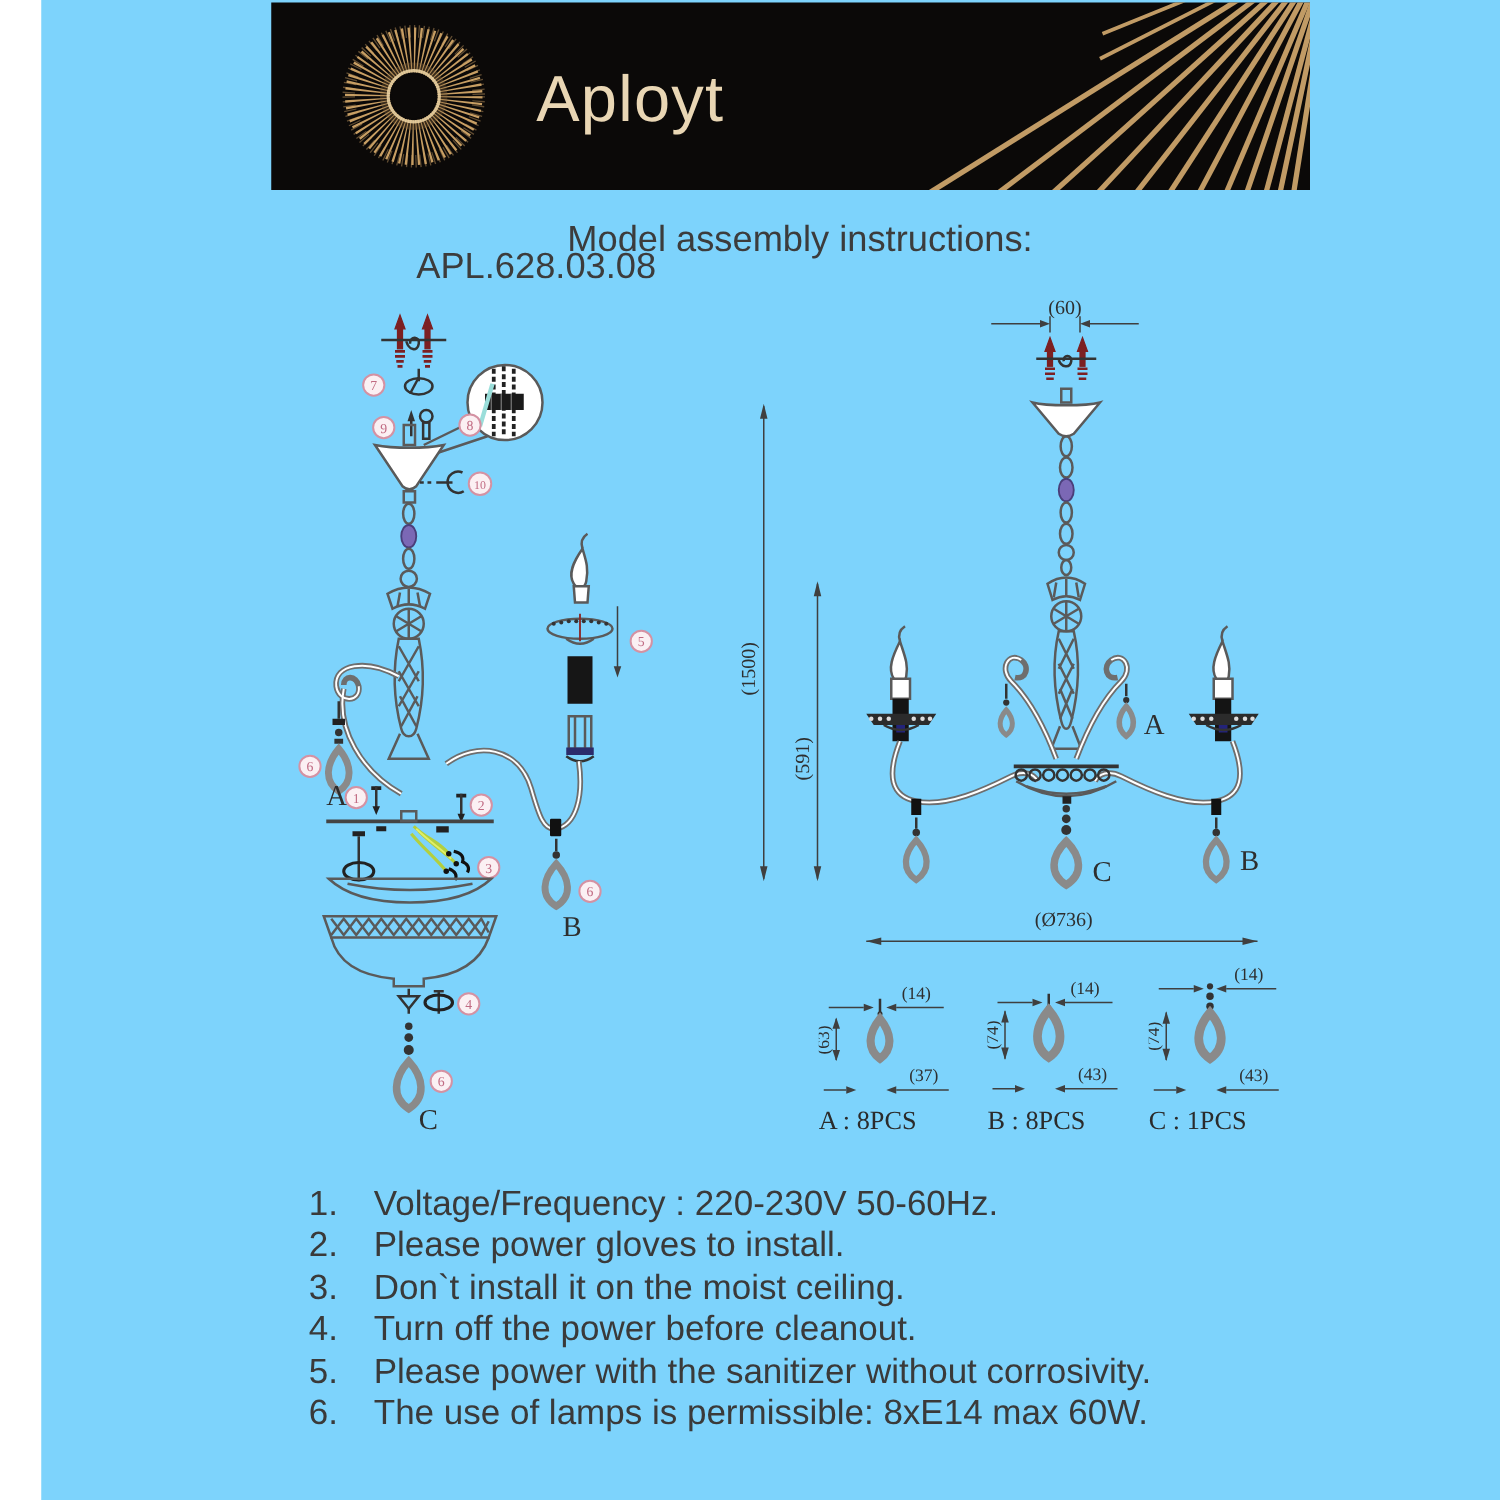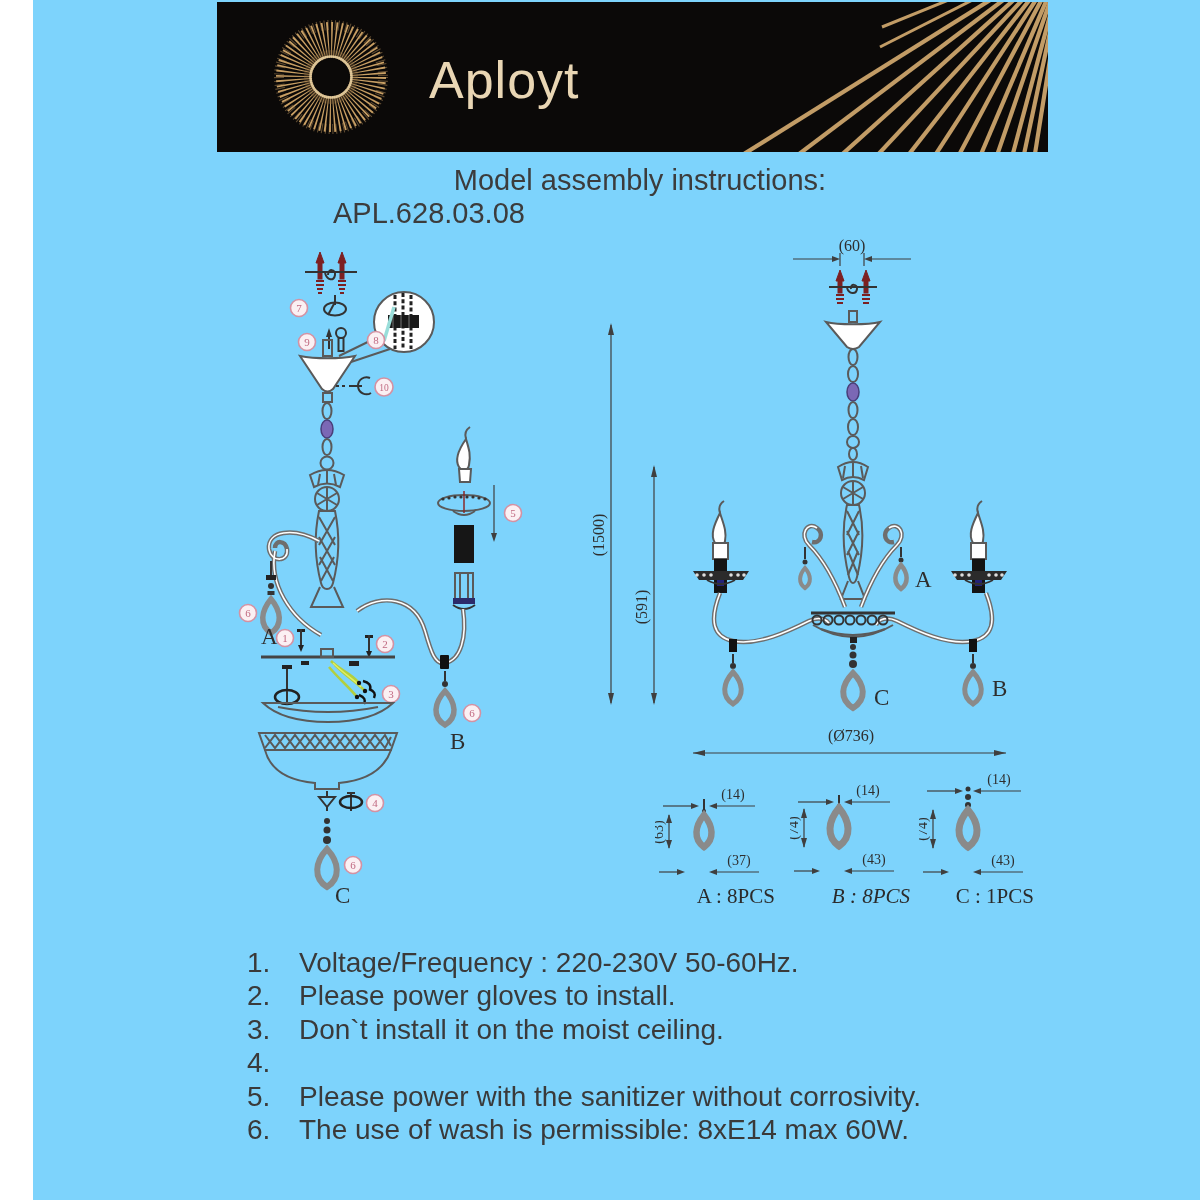--- a/index.html
+++ b/index.html
@@ -2,27 +2,27 @@
 <html><head>
 <meta charset="utf-8">
 <style>
   html,body{margin:0;padding:0;background:#fff;}
   .page{position:relative;width:1200px;height:1200px;background:#7dd3fc;
         font-family:"Liberation Sans",sans-serif;overflow:hidden;margin-left:33px;}
   .banner{position:absolute;left:184px;top:2px;width:831px;height:150px;background:#0b0908;}
   .banner svg{position:absolute;left:0;top:0;}
   .brand{position:absolute;left:212px;top:52px;font-size:52px;line-height:1;
          color:#e9d6b4;letter-spacing:1px;font-weight:400;}
-  .title-line1{position:absolute;left:300px;top:164px;width:614px;text-align:center;
+  .title-line1{position:absolute;left:300px;top:176px;width:614px;text-align:center;
                font-size:29px;color:#3c3c3c;}
   .title-line2{position:absolute;left:300px;top:197px;width:614px;text-align:left;
                font-size:29px;color:#3c3c3c;}
   svg.fig{position:absolute;}
   .spec-caption{position:absolute;font-family:"Liberation Serif",serif;font-size:21px;
-                color:#2b2b2b;text-align:right;width:120px;}
+                color:#2b2b2b;text-align:left;width:120px;}
   .instructions{position:absolute;left:214px;top:946px;margin:0;padding:0;list-style:none;
                 font-size:28px;color:#3a3a3a;}
   .instructions li{display:flex;line-height:33.4px;}
   .instructions .num{width:52px;flex:none;}
   
   .ln{stroke:#5a5a5a;fill:none;stroke-width:2;}
   .lnf{stroke:#5a5a5a;fill:#ffffff;stroke-width:2;}
   .dk{stroke:#333;fill:none;stroke-width:2;}
   .callout circle{fill:#fbf0f3;stroke:#d492a3;stroke-width:1.6;}
   .callout text{fill:#c06a82;font-size:11px;font-family:"Liberation Serif",serif;
@@ -497,21 +497,21 @@
       <text class="dimtxt-s" transform="translate(8,46) rotate(-90)">(74)</text>
     </g>
     <g>
       <text class="dimtxt-s" x="84" y="82">(43)</text>
       <line class="dim" x1="4" y1="89" x2="22" y2="89"></line>
         <polygon class="dimhead" points="22,86 22,92 30,89"></polygon>
       <line class="dim" x1="104" y1="89" x2="62" y2="89"></line>
         <polygon class="dimhead" points="62,86 62,92 54,89"></polygon>
     </g>
   </svg>
-  <div class="spec-caption" style="left:757px;top:884px;font-style:italic;">B : 8PCS</div>
+  <div class="spec-caption" style="left:757px;top:884px;">B : 8PCS</div>
 
   <svg class="fig" style="left:886px;top:772px;" width="120" height="114" viewBox="0 0 120 114">
     <g>
       <text class="dimtxt-s" x="80" y="12">(14)</text>
       <line class="dim" x1="8" y1="19" x2="36" y2="19"></line>
         <polygon class="dimhead" points="36,16 36,22 44,19"></polygon>
       <line class="dim" x1="102" y1="19" x2="62" y2="19"></line>
         <polygon class="dimhead" points="62,16 62,22 54,19"></polygon>
     </g>
     <circle cx="49" cy="17" r="2.5" fill="#333"></circle>
@@ -542,24 +542,25 @@
     <li>
       <span class="num">2.</span>
       <span>Please power gloves to install.</span>
     </li>
     <li>
       <span class="num">3.</span>
       <span>Don`t install it on the moist ceiling.</span>
     </li>
     <li>
       <span class="num">4.</span>
+      <span>Turn off the power before cleanout.</span>
     </li>
     <li>
       <span class="num">5.</span>
       <span>Please power with the sanitizer without corrosivity.</span>
     </li>
     <li>
       <span class="num">6.</span>
-      <span>The use of wash is permissible: 8xE14 max 60W.</span>
+      <span>The use of lamps is permissible: 8xE14 max 60W.</span>
     </li>
   </ol>
 
 </div>
 
 </body></html>

